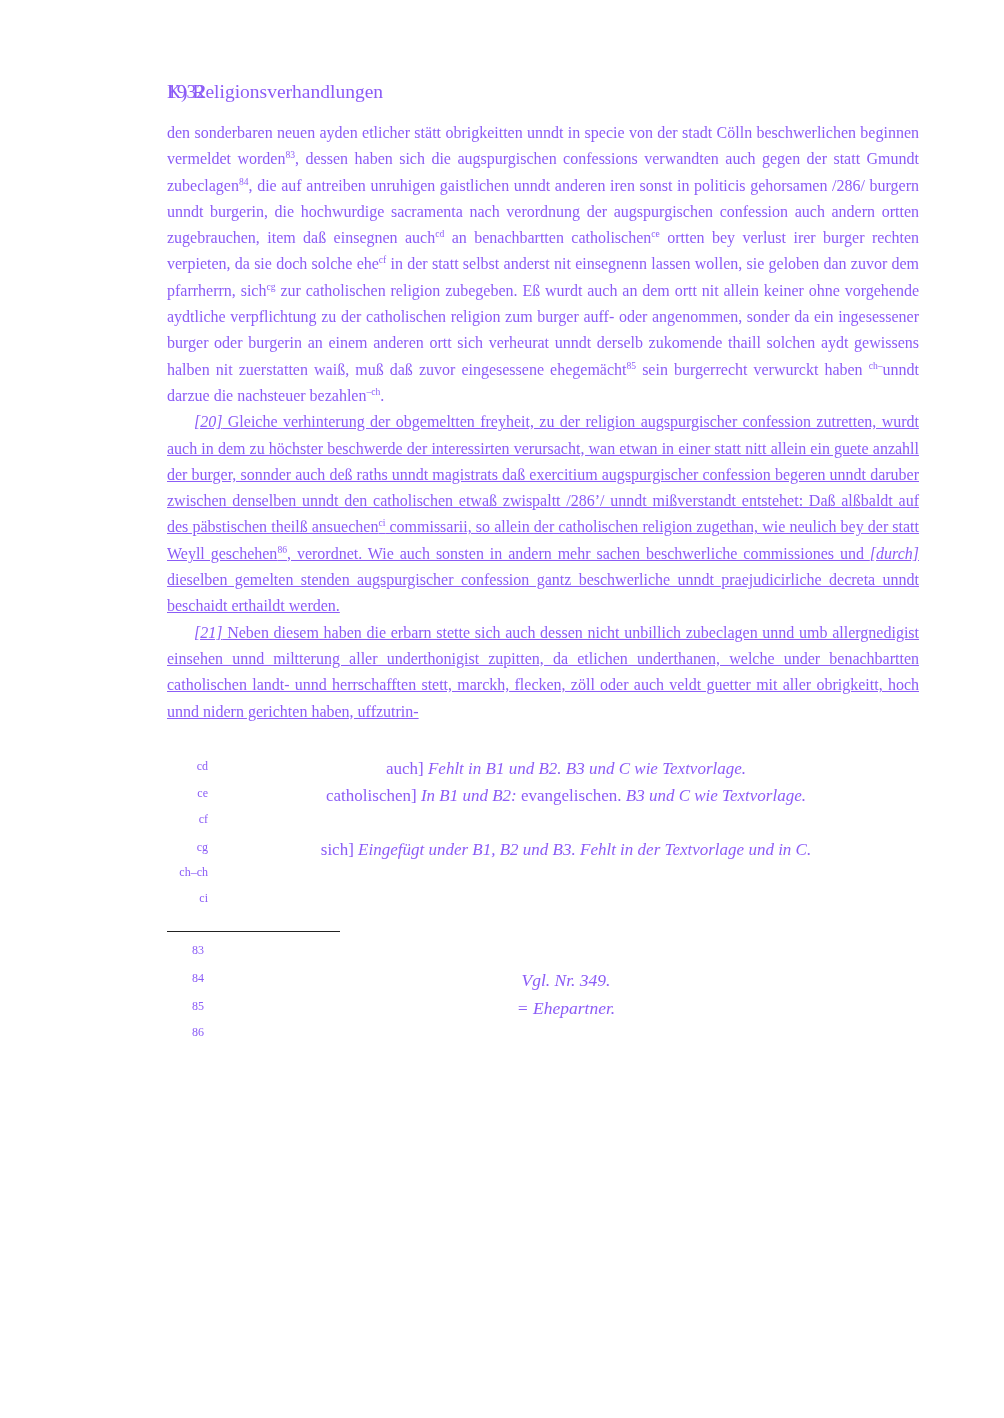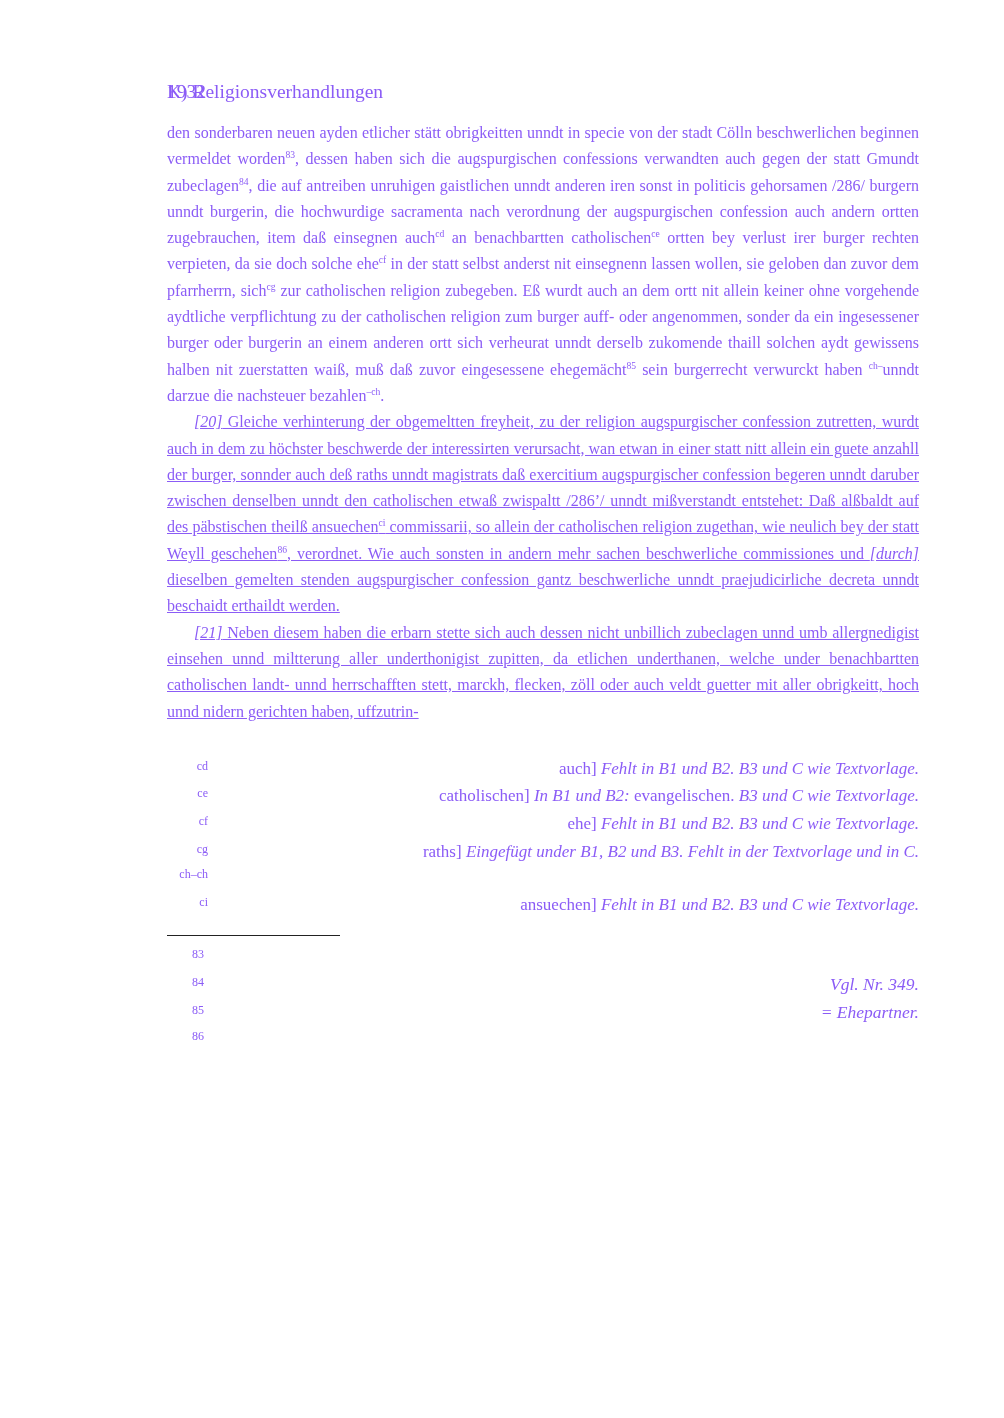--- a/index.html
+++ b/index.html
@@ -49,21 +49,21 @@
   .note-row { display: flex; align-items: baseline; }
   .note-marker {
     flex: 0 0 46px;
     text-align: right;
     padding-right: 5px;
     font-size: 12px;
     position: relative;
     top: -4px;
   }
   .footnotes .note-marker { padding-right: 9px; }
-  .note-text { flex: 1; text-align: right; }
+  .note-text { flex: 1; text-align: center; }
   .fnrule {
     border: 0;
     border-top: 1.6px solid #222222;
     width: 173px;
     height: 0;
     margin: 16px 0 9px 0;
   }
   .footnotes {
     font-size: 17.5px;
     line-height: 26px;
@@ -90,32 +90,30 @@
         <div class="note-row">
           <span class="note-marker">cd</span>
           <span class="note-text"><span>auch] </span><span class="it">Fehlt in B1 und B2. B3 und C wie Textvorlage.</span></span>
         </div>
         <div class="note-row">
           <span class="note-marker">ce</span>
           <span class="note-text"><span>catholischen] </span><span class="it">In B1 und B2:</span><span> evangelischen. </span><span class="it">B3 und C wie Textvorlage.</span></span>
         </div>
         <div class="note-row">
           <span class="note-marker">cf</span>
-          <span class="note-text"><span>ehe] </span><span class="it">Fehlt in B1 und B2. B3 und C wie Textvorlage.</span></span>
         </div>
         <div class="note-row">
           <span class="note-marker">cg</span>
-          <span class="note-text"><span>raths] </span><span class="it">Eingefügt under B1, B2 und B3. Fehlt in der Textvorlage und in C.</span></span>
+          <span class="note-text"><span>sich] </span><span class="it">Eingefügt under B1, B2 und B3. Fehlt in der Textvorlage und in C.</span></span>
         </div>
         <div class="note-row">
           <span class="note-marker">ch–ch</span>
         </div>
         <div class="note-row">
           <span class="note-marker">ci</span>
-          <span class="note-text"><span>ansuechen] </span><span class="it">Fehlt in B1 und B2. B3 und C wie Textvorlage.</span></span>
         </div>
       </section>
 
     <div class="fnrule"></div>
 
     <section class="footnotes" id="footnotes">
         <div class="note-row">
           <span class="note-marker">83</span>
         </div>
         <div class="note-row">

